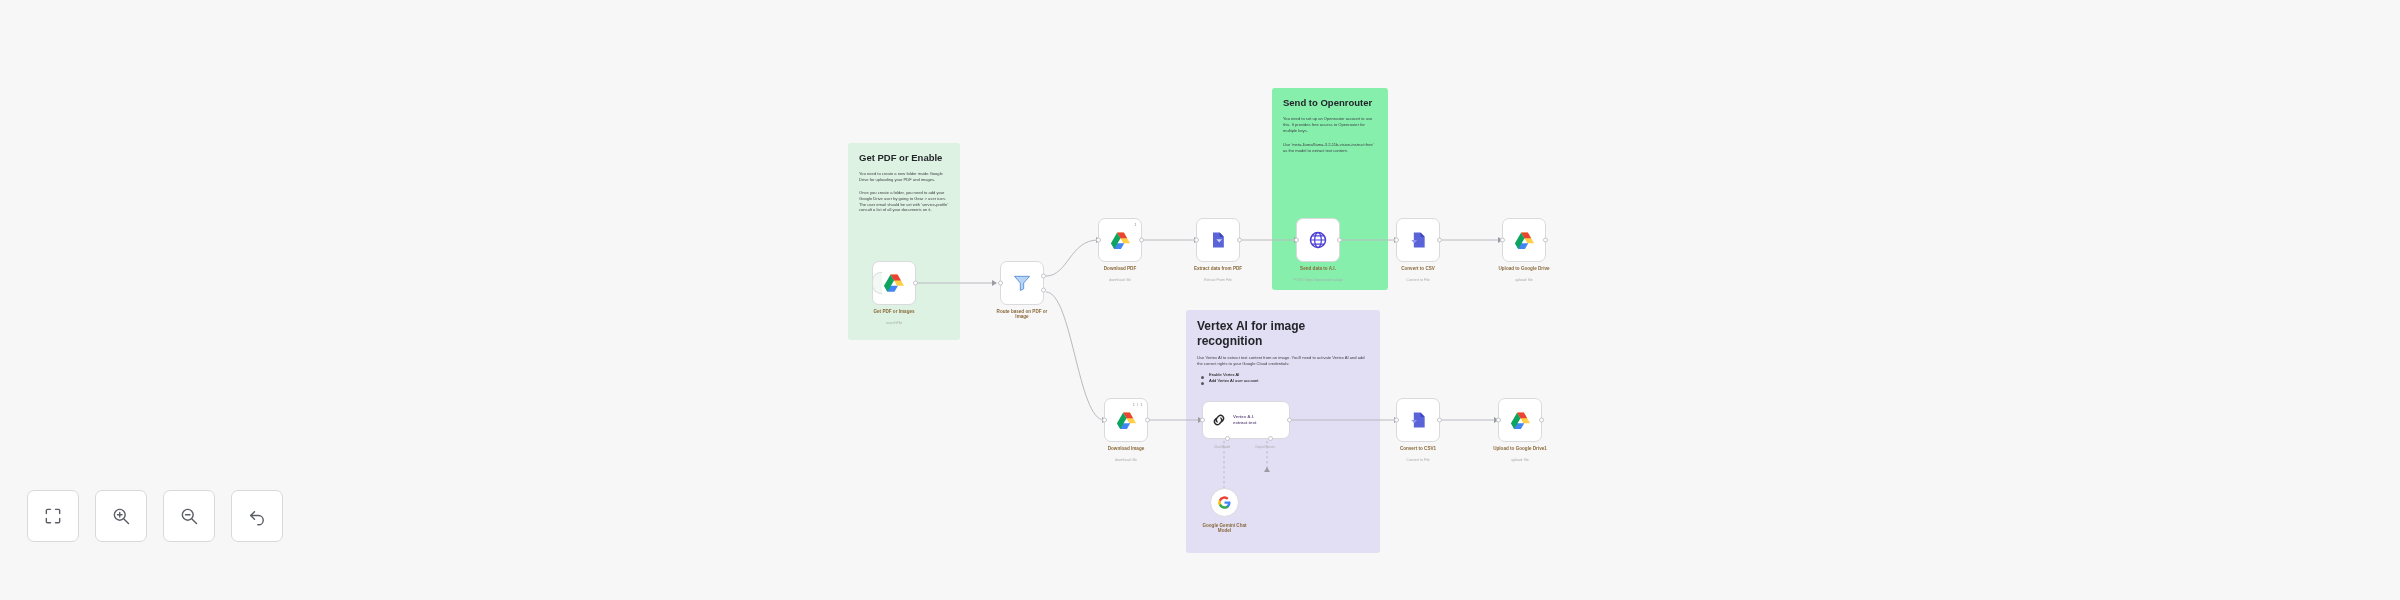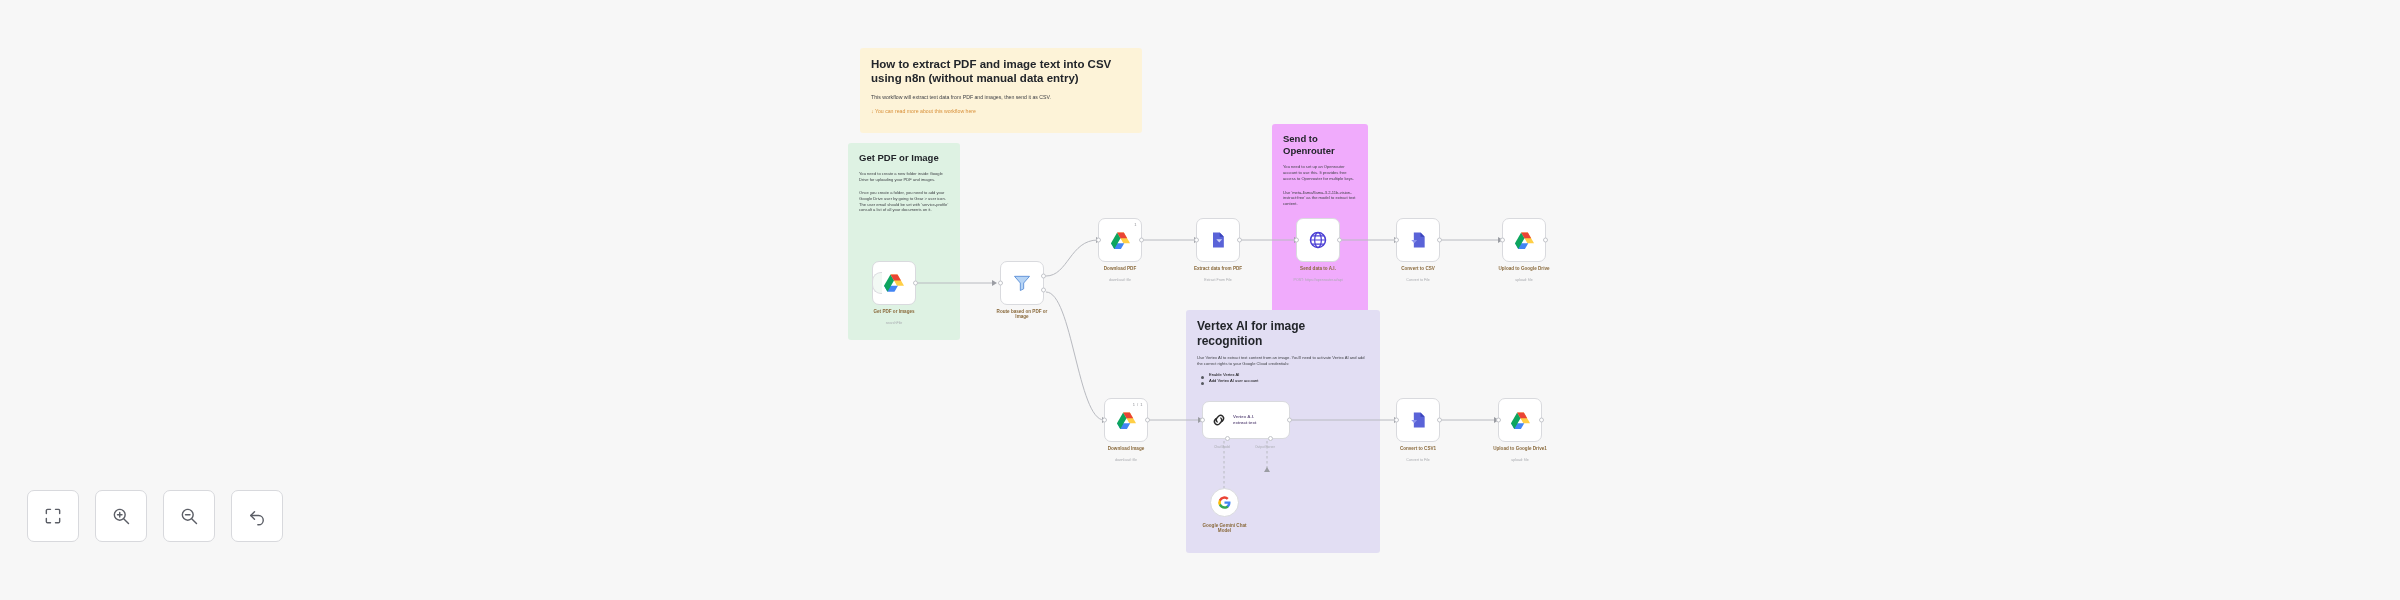--- a/index.html
+++ b/index.html
@@ -30,22 +30,22 @@
                  background: #fdf3d8; }
   #note-title .s-title { font-size: 11.5px; }
   #note-title .s-body  { font-size: 5.2px; margin-top: 8px; }
   #note-title .s-link  { font-size: 5.2px; color: #d8903a; margin-top: 7px; }
 
   #note-green  { left: 848px; top: 143px; width: 112px; height: 197px;
                  background: #def2e3; }
   #note-green .s-title { font-size: 9.5px; }
   #note-green .s-body  { font-size: 4.1px; margin-top: 7px; }
 
-  #note-blue   { left: 1272px; top: 88px;  width: 96px; height: 202px;
-                 background: #f0abfc; margin-top: 36px; }
+  #note-blue   { left: 1272px; top: 88px;  width: 116px; height: 202px;
+                 background: #86efac; }
   #note-blue .s-title { font-size: 9.5px; }
   #note-blue .s-body  { font-size: 4.1px; margin-top: 7px; }
 
   #note-purple { left: 1186px; top: 310px; width: 194px; height: 243px;
                  background: #e2def3; }
   #note-purple .s-title { font-size: 12px; }
   #note-purple .s-body  { font-size: 4.1px; margin-top: 6px; }
   #note-purple ul { font-size: 4.1px; }
 
   
@@ -116,28 +116,23 @@
     cursor: pointer;
   }
   .tb-btn svg { width: 20px; height: 20px; stroke: #5b5e66; fill: none;
                 stroke-width: 1.7; stroke-linecap: round; stroke-linejoin: round; }
 </style>
 </head>
 <body>
 
 <div id="canvas">
 
-  <div class="sticky" id="note-title">
-    <div class="s-title">How to extract PDF and image text into CSV using n8n (without manual data entry)</div>
-    <div class="s-body">This workflow will extract text data from PDF and images, then send it as CSV.</div>
-    <div class="s-link">↓ You can read more about this workflow here</div>
-  </div>
 
   <div class="sticky" id="note-green">
-    <div class="s-title">Get PDF or Image</div>
+    <div class="s-title">Get PDF or Enable</div>
     <div class="s-body">You need to create a new folder inside Google Drive for uploading your PDF and images.</div>
     <div class="s-body" style="margin-top:7px">
       <span>Once you create a folder, you need to add your Google Drive user by going to Gear &gt; user icon. The user email should be set with 'service-profile' consult a list of all your documents on it.</span>
     </div>
   </div>
 
   <div class="sticky" id="note-blue">
     <div class="s-title">Send to Openrouter</div>
     <div class="s-body">You need to set up an Openrouter account to use this. It provides free access to Openrouter for multiple keys.</div>
     <div class="s-body" style="margin-top:8px">Use 'meta-llama/llama-3.2-11b-vision-instruct:free' as the model to extract text content.</div>

